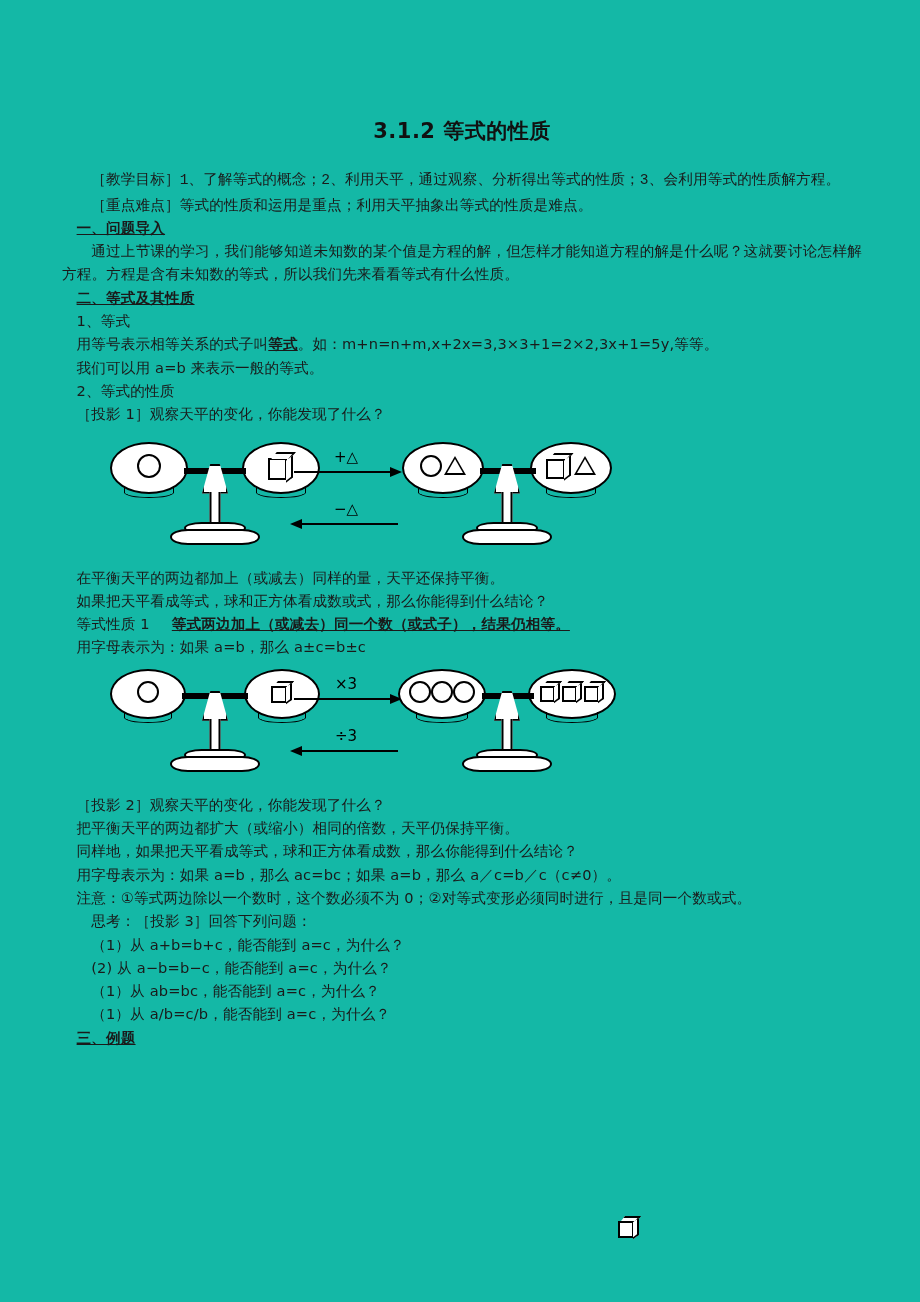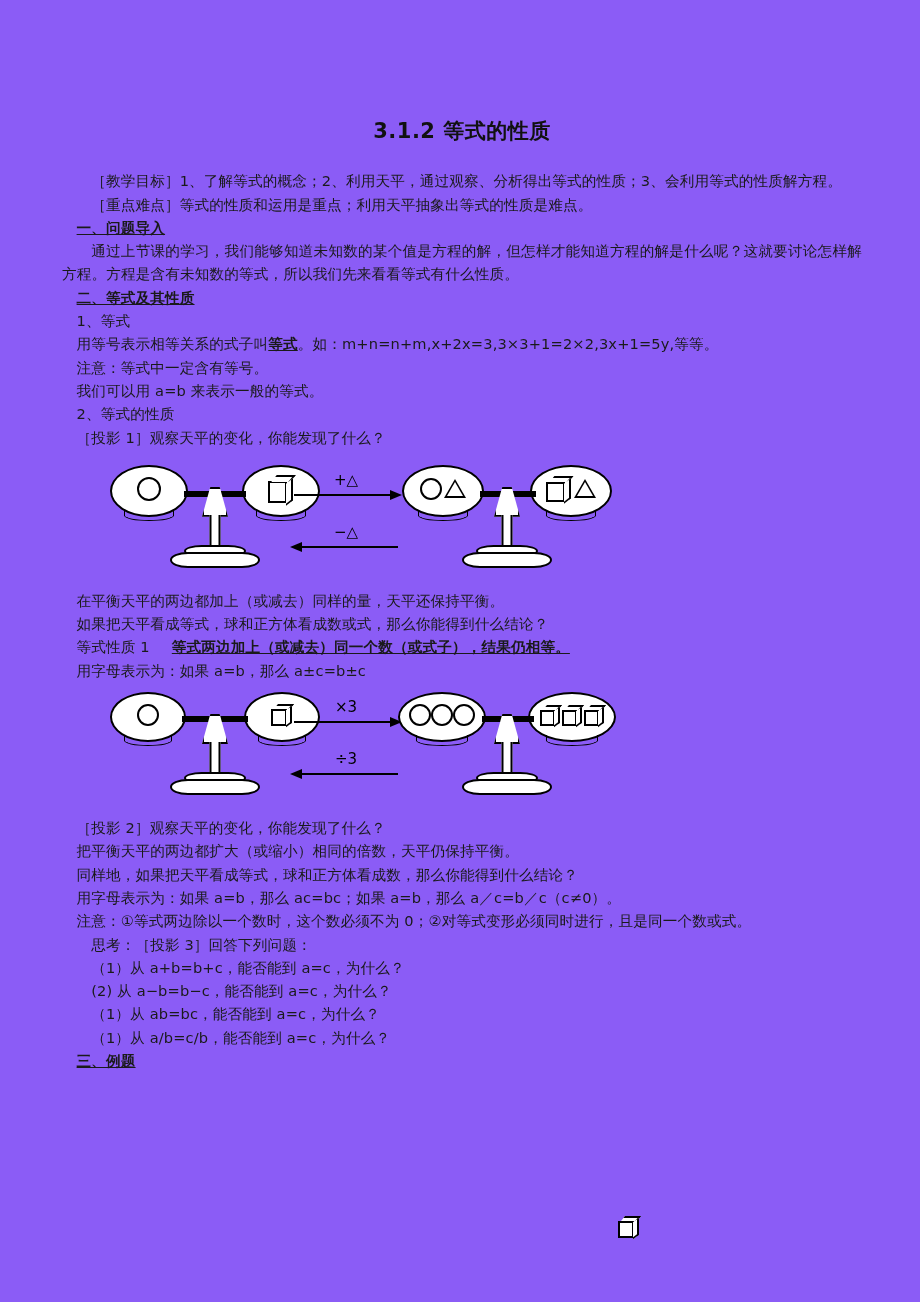--- a/index.html
+++ b/index.html
@@ -8,21 +8,21 @@
     background: #ffffff;
   }
   body {
     font-family: "DejaVu Sans", "Liberation Sans", sans-serif;
     color: #000000;
   }
   .page {
     position: relative;
     width: 920px;
     height: 1302px;
-    background: #8b5cf6;
+    background: #14b8a6;
     overflow: hidden;
     box-sizing: border-box;
   }
   .content {
     position: absolute;
     left: 62px;
     top: 0;
     width: 800px;
   }
   .doc-title {
@@ -48,20 +48,21 @@
   }
   .indent1 {
     text-indent: 1em;
   }
   .bold {
     font-weight: bold;
     text-decoration: underline;
   }
   .gap-top {
     margin-top: 24px;
+    font-family: Liberation Mono, monospace;
   }
   .gap-small {
     margin-top: 2px;
   }
   
   .diagram {
     position: relative;
     height: 118px;
     margin-top: 14px;
     margin-bottom: 8px;
@@ -264,21 +265,20 @@
 
     <h1 class="doc-title">3.1.2 等式的性质</h1>
 
     <p class="para indent gap-top">［教学目标］1、了解等式的概念；2、利用天平，通过观察、分析得出等式的性质；3、会利用等式的性质解方程。</p>
     <p class="para indent">［重点难点］等式的性质和运用是重点；利用天平抽象出等式的性质是难点。</p>
     <p class="para indent1 bold">一、问题导入</p>
     <p class="para indent">通过上节课的学习，我们能够知道未知数的某个值是方程的解，但怎样才能知道方程的解是什么呢？这就要讨论怎样解方程。方程是含有未知数的等式，所以我们先来看看等式有什么性质。</p>
     <p class="para indent1 bold">二、等式及其性质</p>
     <p class="para indent1">1、等式</p>
     <p class="para indent1"><span>用等号表示相等关系的式子叫</span><span class="bold">等式</span><span>。如：m+n=n+m,x+2x=3,3×3+1=2×2,3x+1=5y,等等。</span></p>
-    <p class="para indent1">注意：等式中一定含有等号。</p>
     <p class="para indent1">我们可以用 a=b 来表示一般的等式。</p>
     <p class="para indent1">2、等式的性质</p>
     <p class="para indent1">［投影 1］观察天平的变化，你能发现了什么？</p>
 
     <div class="diagram">
 
       <div class="scale left-scale">
         <div class="pan p-left" style="width:78px;height:52px;">
           <div class="sh-row">
             <span class="sh-circle" style="width:24px;height:24px;"></span>

